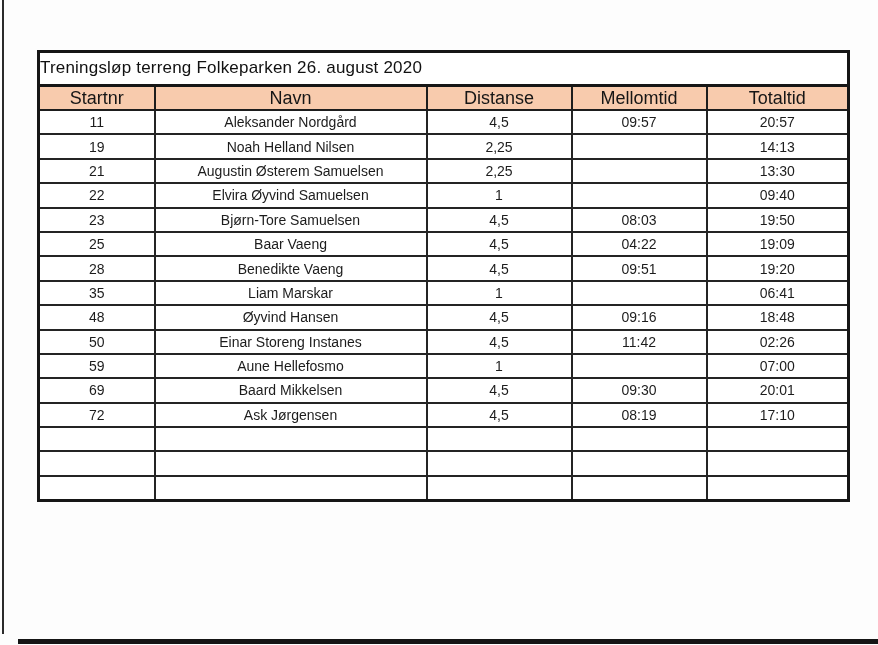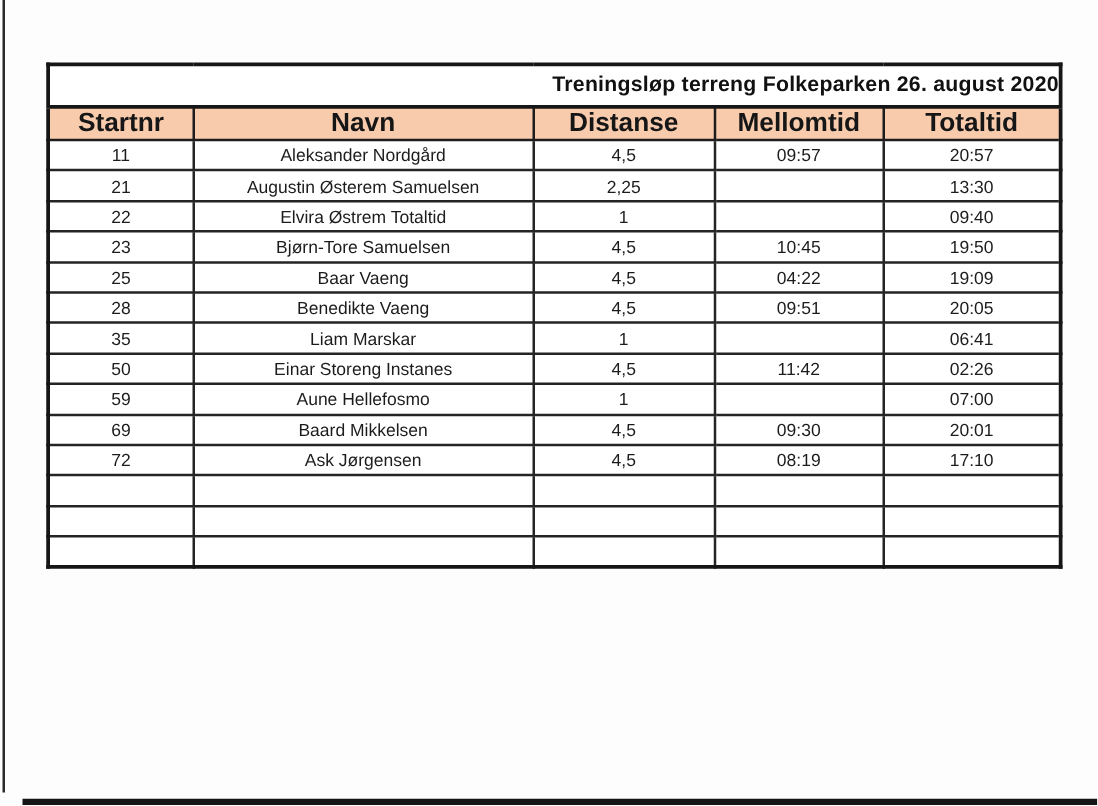--- a/index.html
+++ b/index.html
@@ -38,31 +38,31 @@
     top: 50px;
     width: 810px;
     border-collapse: collapse;
     table-layout: fixed;
     border: 3px solid #161616;
     background: #ffffff;
   }
   .title-cell {
     height: 28px;
     font-size: 17px;
-    font-weight: bold;
-    text-align: right;
+    font-weight: normal;
+    text-align: left;
     color: #111111;
     border-bottom: 3px solid #161616;
     letter-spacing: 0.2px;
     padding: 1px 0 2px 0;
   }
   th.col-header {
     background: #f8cbad;
-    font-weight: bold;
-    font-size: 21px;
+    font-weight: normal;
+    font-size: 18px;
     color: #161616;
     height: 22px;
     border: 2px solid #1d1d1d;
     border-top: 3px solid #161616;
     padding: 0;
     text-align: center;
   }
   td {
     height: 22.4px;
     text-align: center;
@@ -105,62 +105,76 @@
     </thead>
     <tbody>
         <tr>
           <td>11</td>
           <td>Aleksander Nordgård</td>
           <td>4,5</td>
           <td>09:57</td>
           <td>20:57</td>
         </tr>
         <tr>
+          <td>19</td>
+          <td>Noah Helland Nilsen</td>
+          <td>2,25</td>
+          <td></td>
+          <td>14:13</td>
+        </tr>
+        <tr>
           <td>21</td>
           <td>Augustin Østerem Samuelsen</td>
           <td>2,25</td>
           <td></td>
           <td>13:30</td>
         </tr>
         <tr>
           <td>22</td>
-          <td>Elvira Østrem Totaltid</td>
+          <td>Elvira Øyvind Samuelsen</td>
           <td>1</td>
           <td></td>
           <td>09:40</td>
         </tr>
         <tr>
           <td>23</td>
           <td>Bjørn-Tore Samuelsen</td>
           <td>4,5</td>
-          <td>10:45</td>
+          <td>08:03</td>
           <td>19:50</td>
         </tr>
         <tr>
           <td>25</td>
           <td>Baar Vaeng</td>
           <td>4,5</td>
           <td>04:22</td>
           <td>19:09</td>
         </tr>
         <tr>
           <td>28</td>
           <td>Benedikte Vaeng</td>
           <td>4,5</td>
           <td>09:51</td>
-          <td>20:05</td>
+          <td>19:20</td>
         </tr>
         <tr>
           <td>35</td>
           <td>Liam Marskar</td>
           <td>1</td>
           <td></td>
           <td>06:41</td>
         </tr>
         <tr>
+          <td>48</td>
+          <td>Øyvind Hansen</td>
+          <td>4,5</td>
+          <td>09:16</td>
+          <td>18:48</td>
+        </tr>
+        <tr>
           <td>50</td>
           <td>Einar Storeng Instanes</td>
           <td>4,5</td>
           <td>11:42</td>
           <td>02:26</td>
         </tr>
         <tr>
           <td>59</td>
           <td>Aune Hellefosmo</td>
           <td>1</td>

